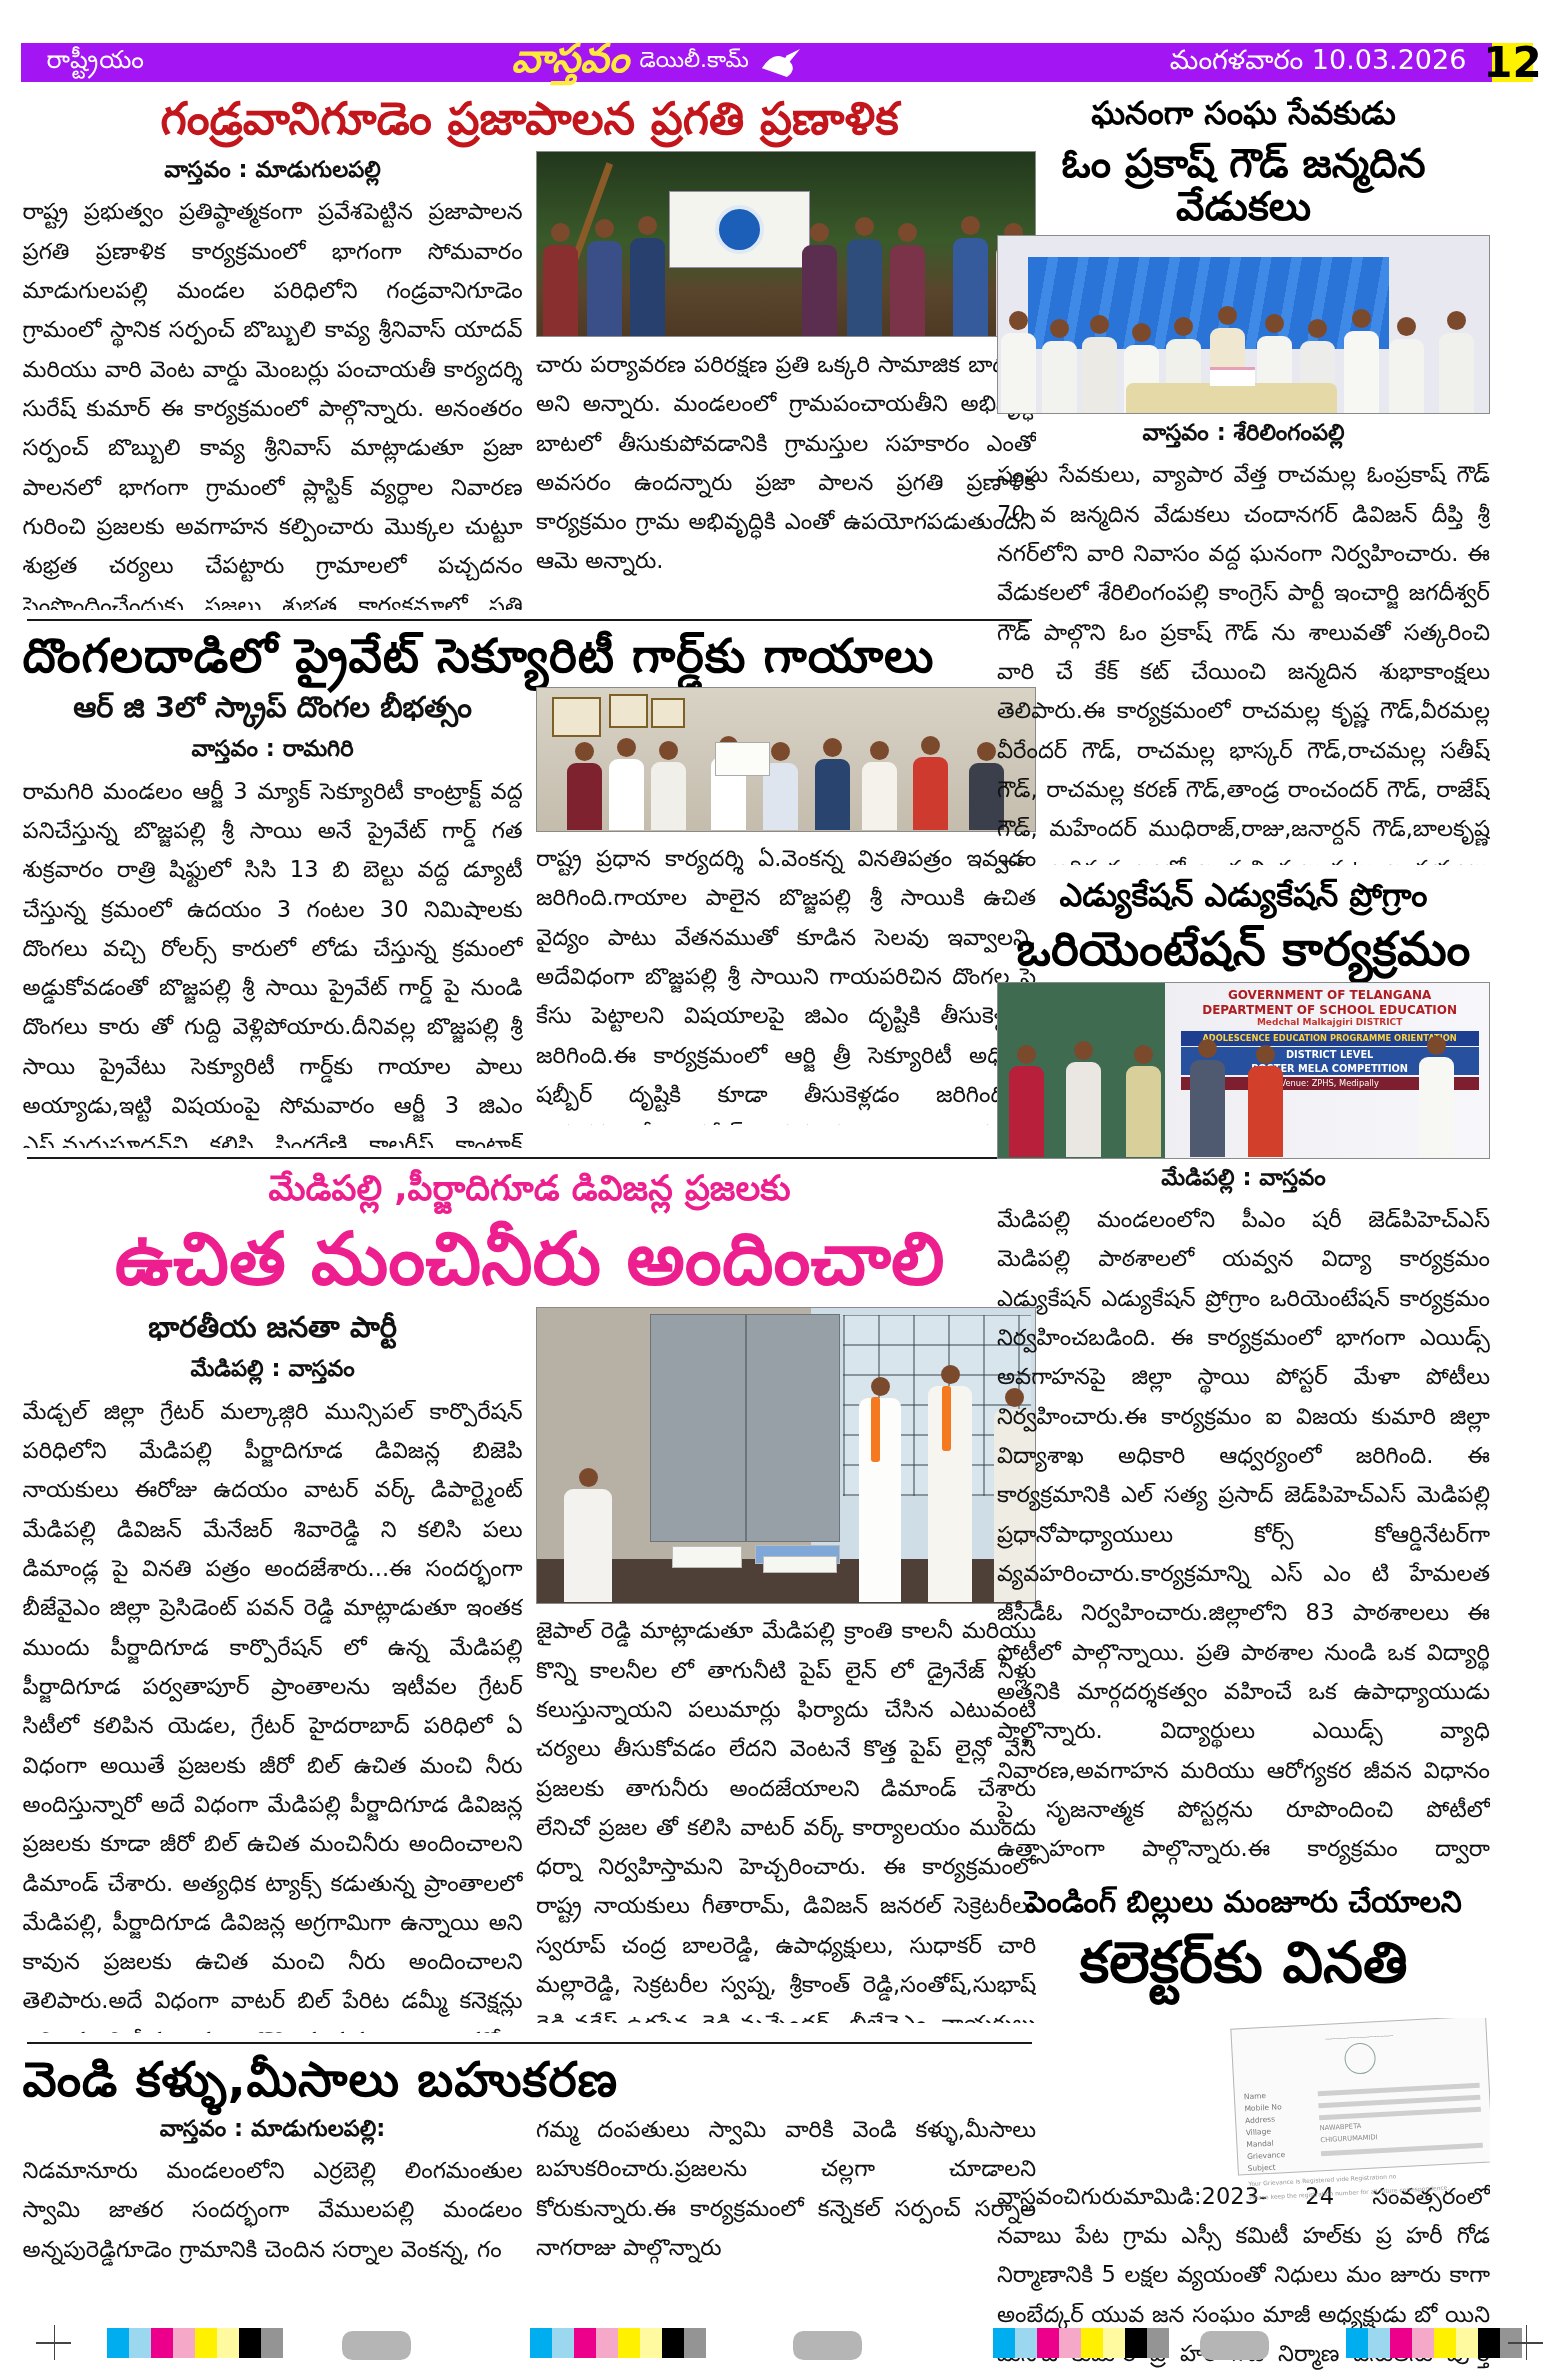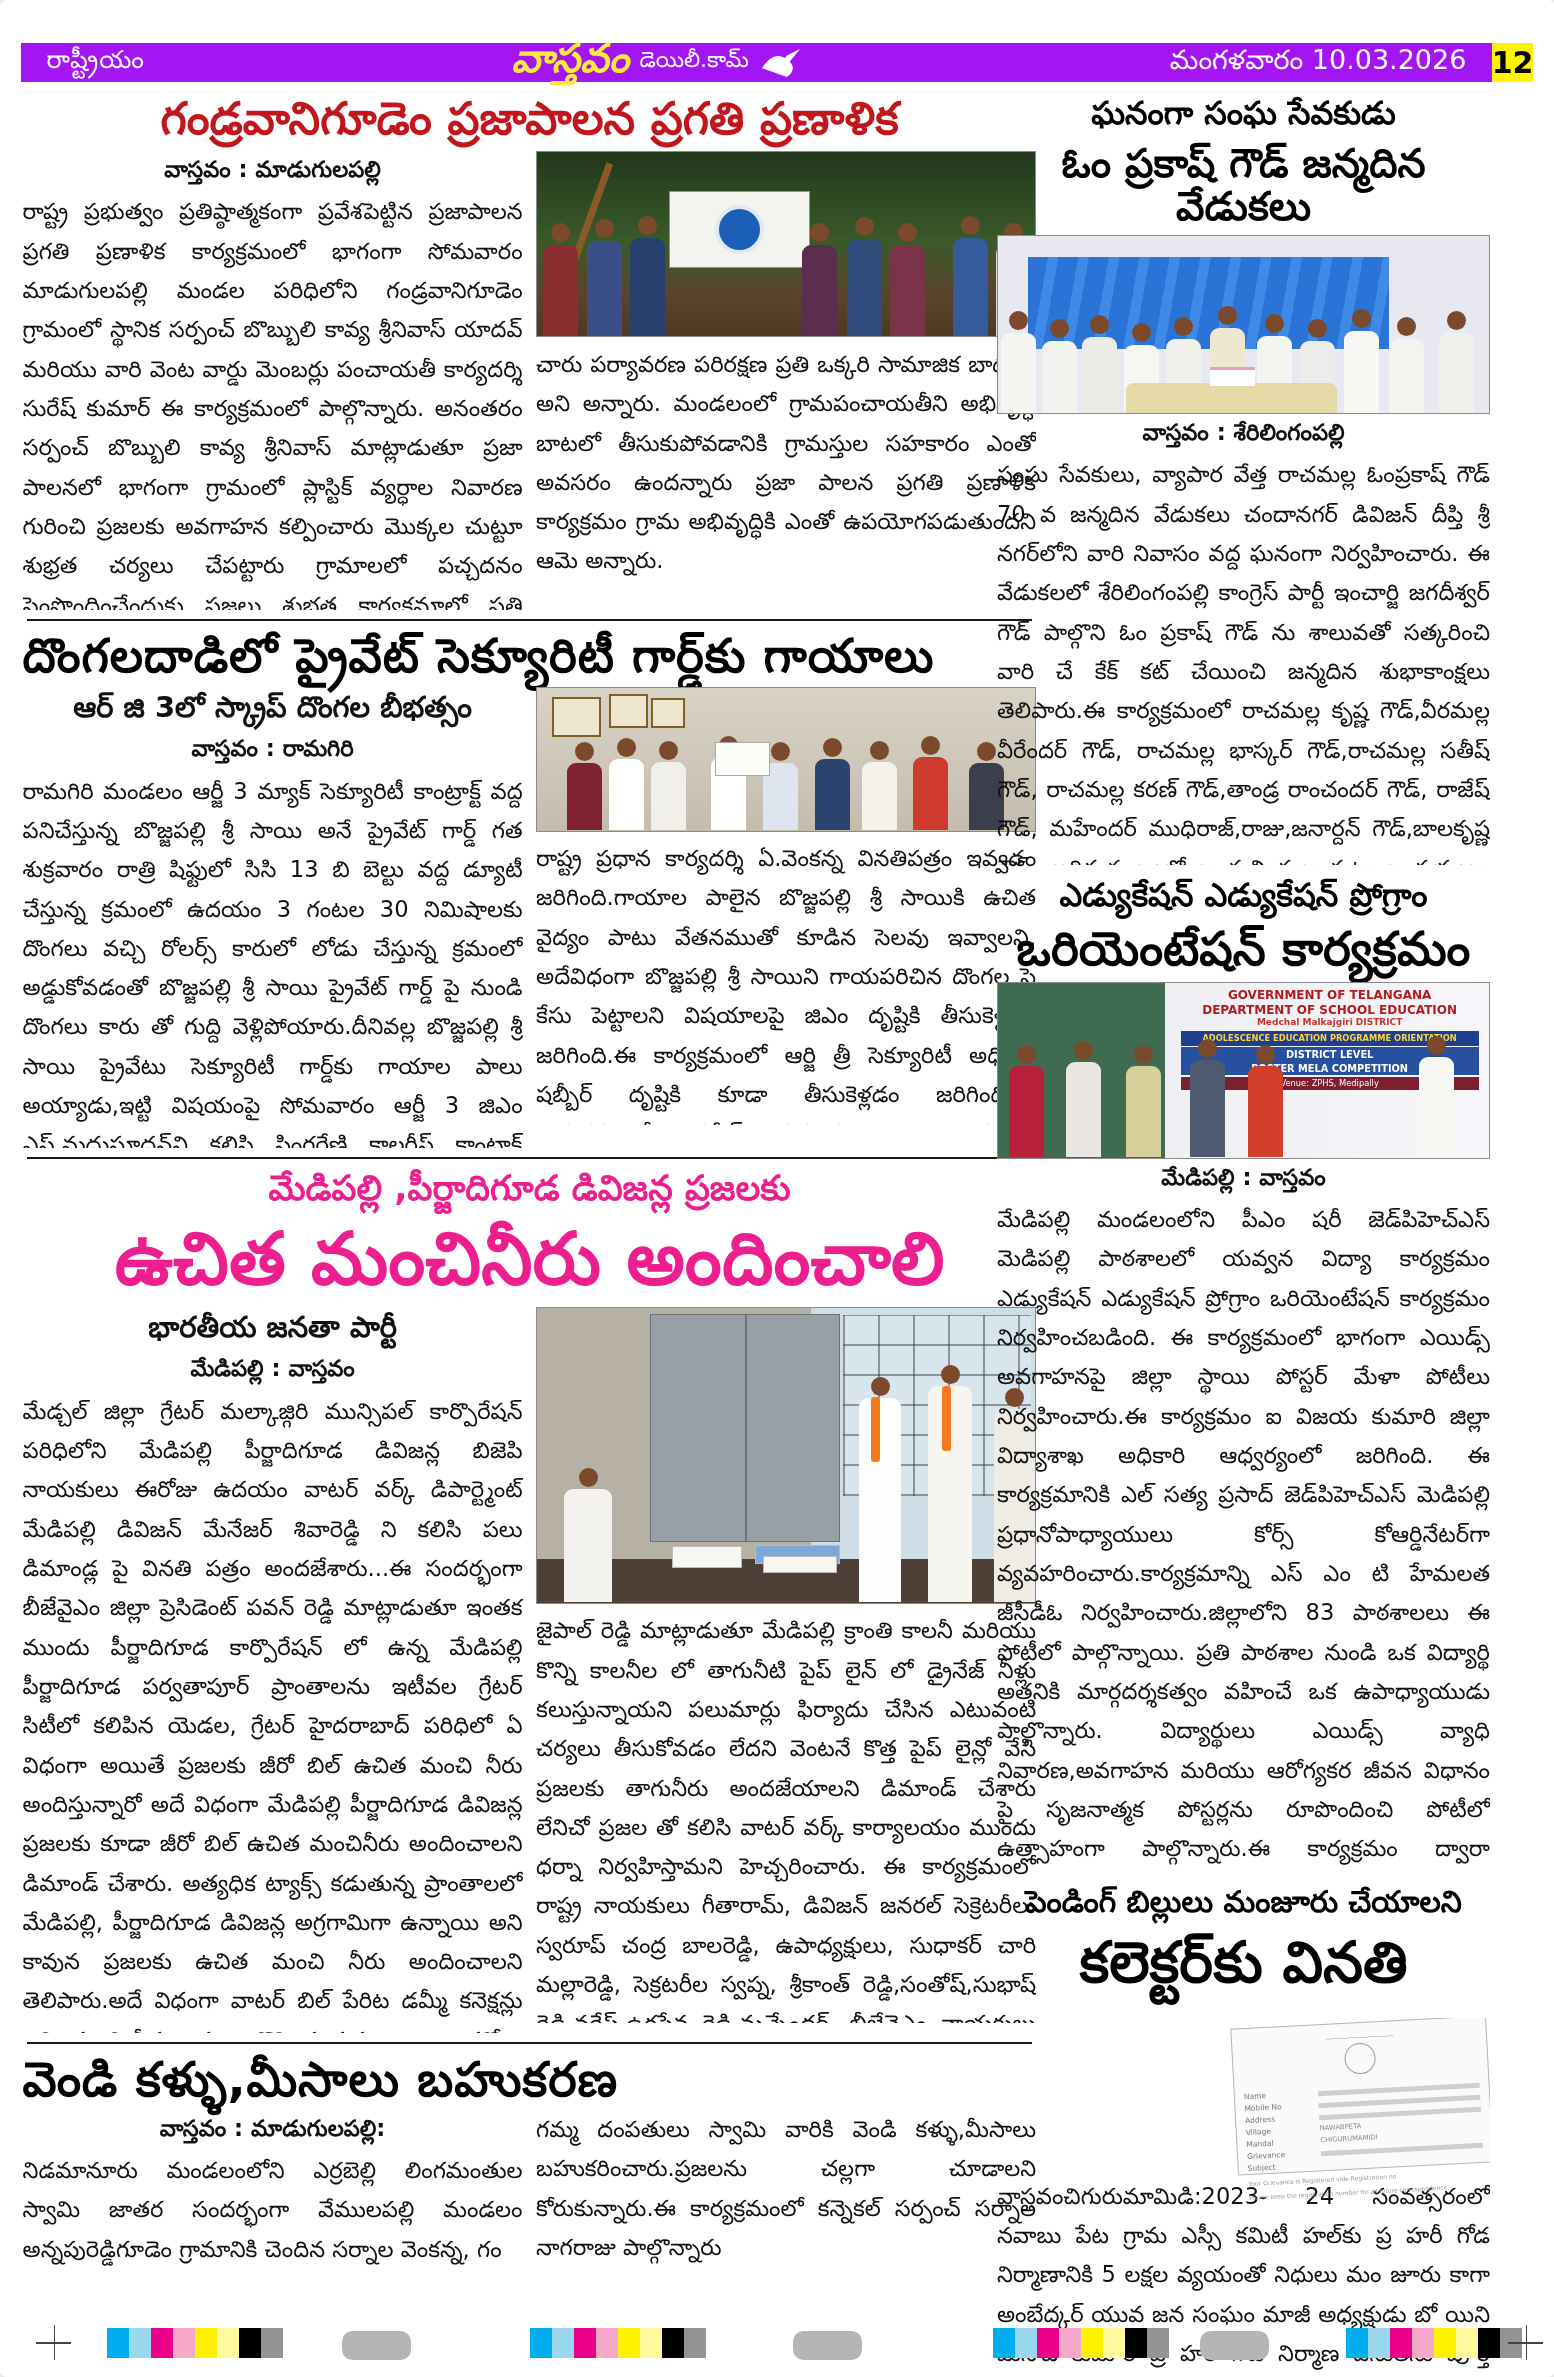--- a/index.html
+++ b/index.html
@@ -1,29 +1,29 @@
 <!DOCTYPE html>
 <html style="font-size:12px"><head>
 <meta charset="utf-8">
 <style>
   html,body{margin:0;padding:0;background:#e9e9e9;}
   .page{position:relative;width:1555px;height:2377px;background:#ffffff;margin:0 auto;
-        font-family:"DejaVu Sans","Liberation Sans",sans-serif;color:#111;overflow:hidden;border-radius:7px;}
+        font-family:"DejaVu Sans","Liberation Sans",sans-serif;color:#111;overflow:hidden;}
 
   
   .masthead{position:absolute;left:21px;top:43px;width:1512px;height:39px;display:flex;}
   .mast-bar{flex:1;background:#a315f2;color:#fff;display:flex;align-items:center;padding:0 25.6px;}
   .mast-left{font-size:25px;letter-spacing:0.8px;white-space:nowrap;}
   .mast-center{flex:1;display:flex;align-items:center;justify-content:center;gap:10.5px;}
   .paper-name{color:#ffe93c;font-size:40px;font-weight:bold;font-style:italic;}
   .paper-suffix{font-size:22px;}
   .dove{width:44px;height:32px;}
   .mast-date{font-size:27px;white-space:nowrap;}
   .page-box{width:41px;background:#fff200;color:#000;display:flex;align-items:center;justify-content:center;
-            font-size:30px;font-weight:bold;text-align:right;}
+            font-size:42px;font-weight:bold;text-align:right;}
 
   
   .leftcol{position:absolute;left:22.6px;top:89px;width:1014px;}
   .rightcol{position:absolute;left:997px;top:92px;width:493px;}
   .cols{display:flex;gap:13.5px;}
   .col{width:500px;}
   .rule{border:none;border-top:2.3px solid #1a1a1a;margin:9px 4.5px;}
 
   .h-red{color:#c3161c;font-size:45px;font-weight:800;text-align:center;line-height:1.12;margin:4.5px 0 7.5px 0;}
   .h-black{color:#000;font-size:47px;font-weight:700;letter-spacing:0.8px;line-height:1.1;margin:6px 0 4.5px 0;}

